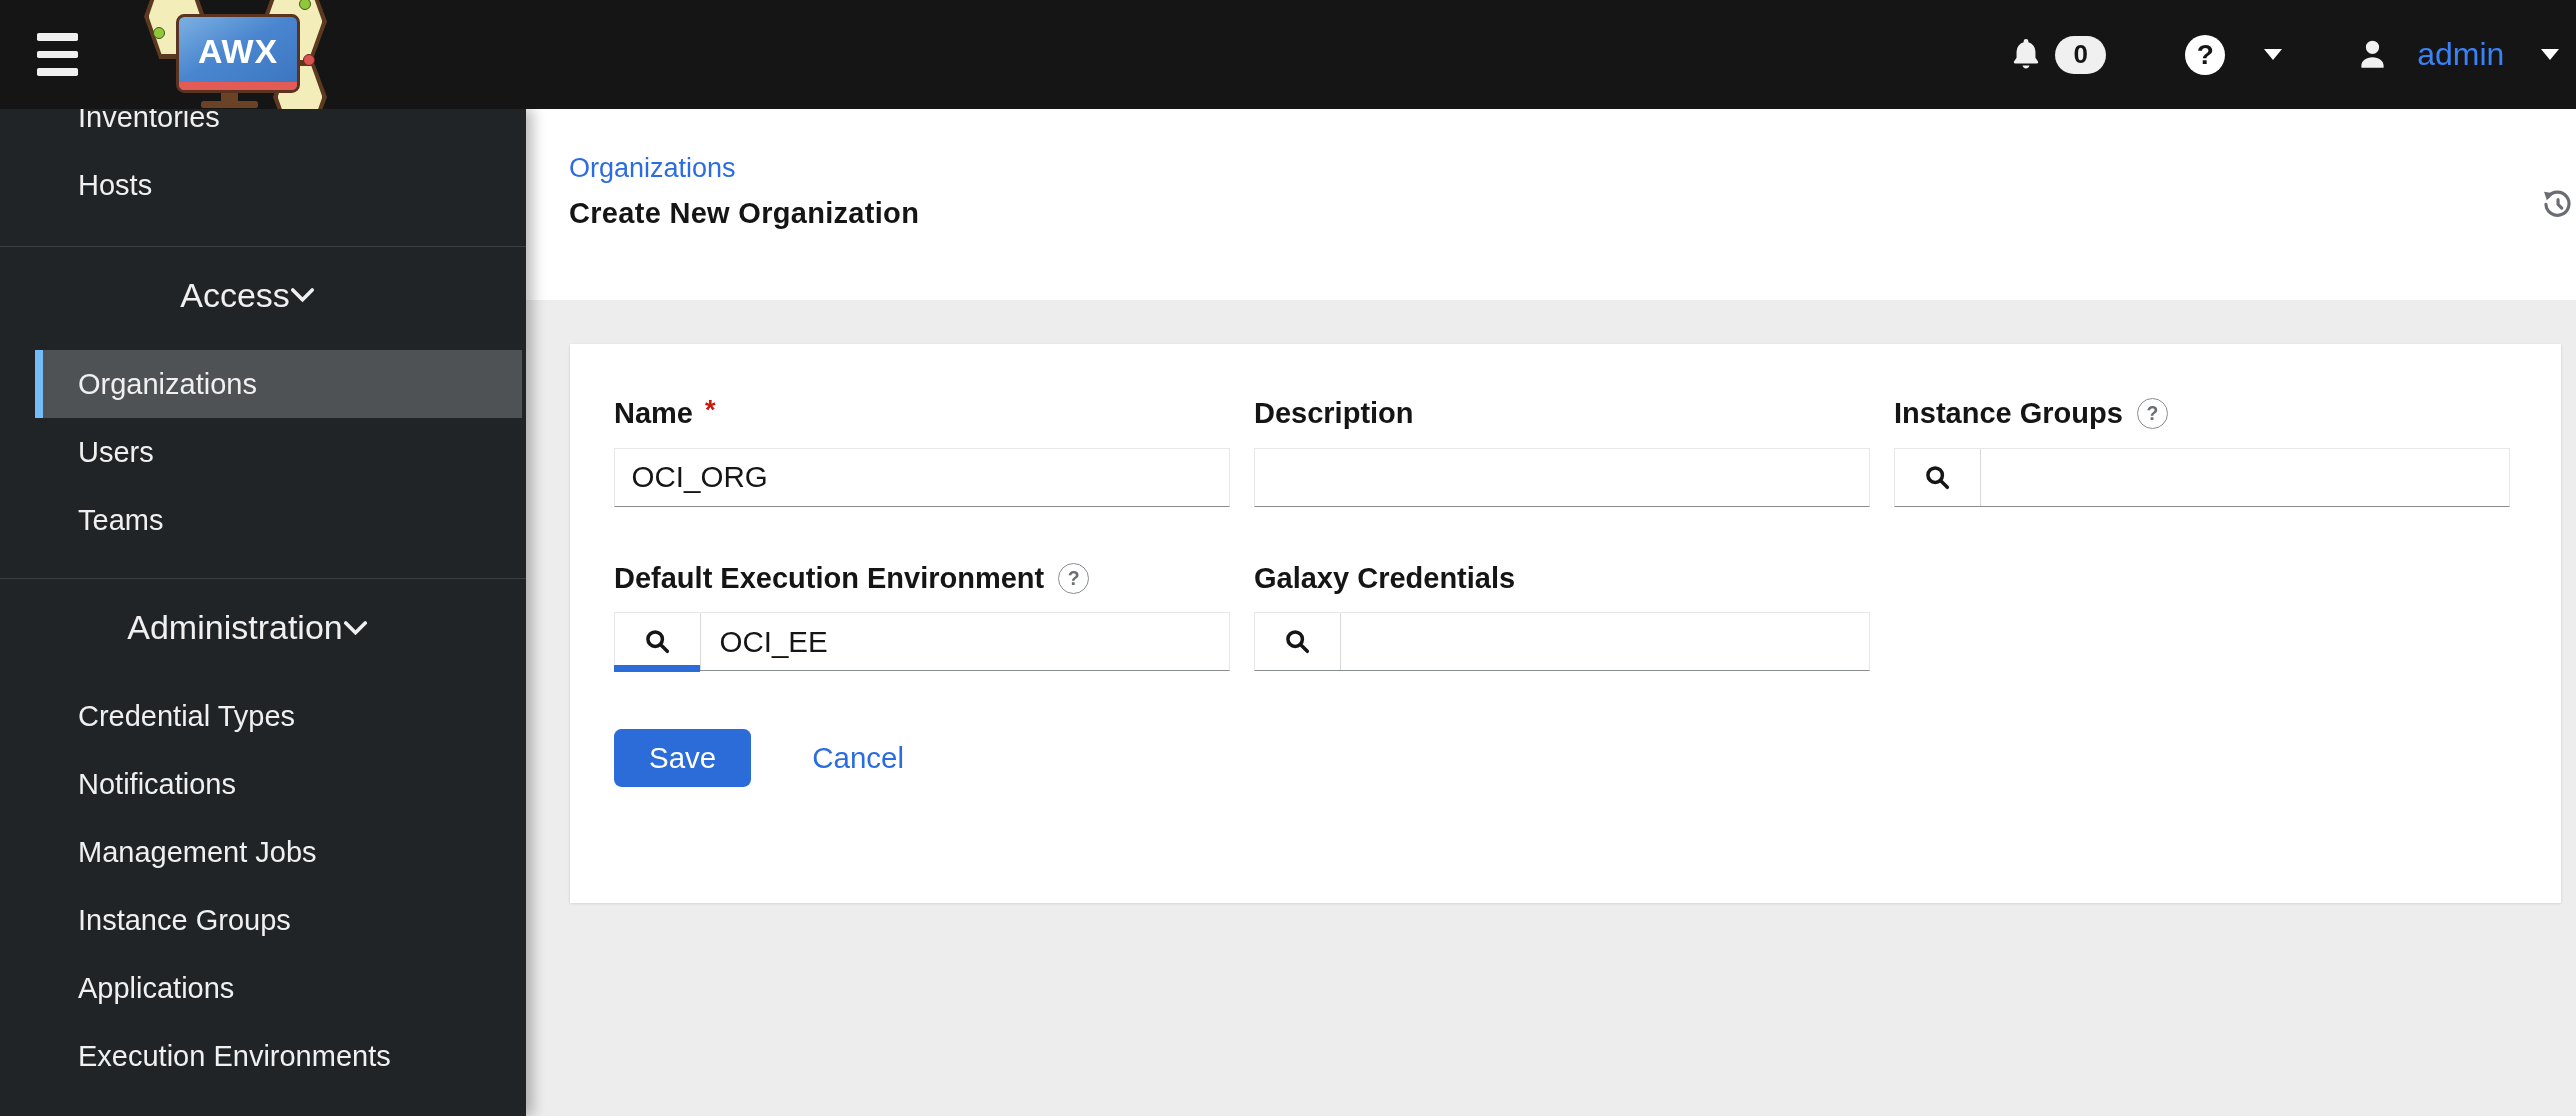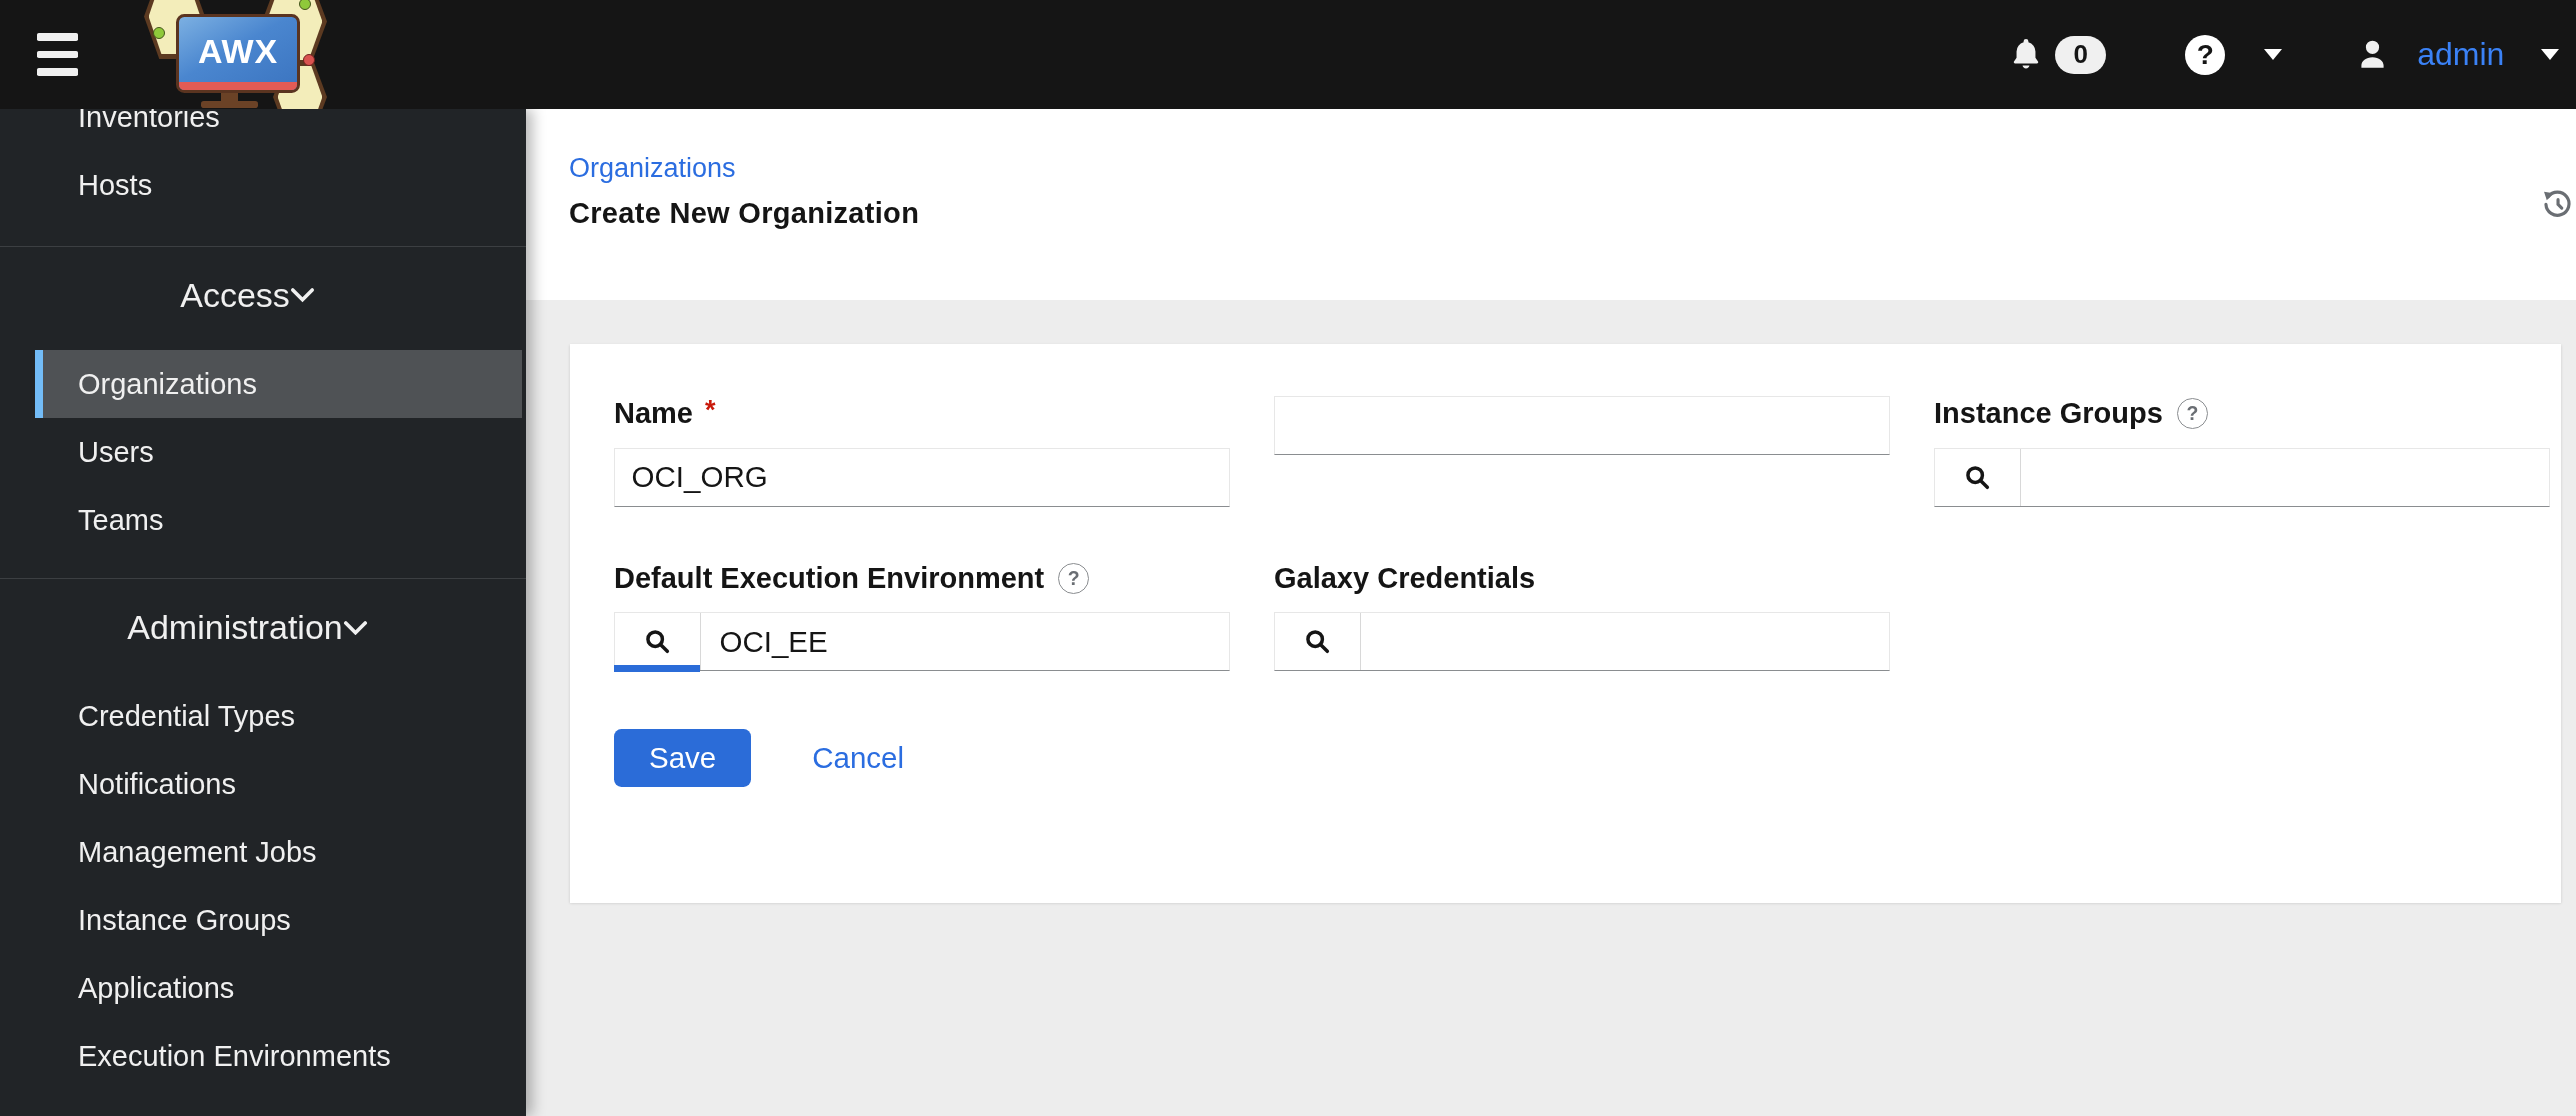--- a/index.html
+++ b/index.html
@@ -85,21 +85,21 @@
   .content{position:absolute;left:526px;top:109px;right:0;bottom:0;background:var(--content-bg,#ededed)}
   .page-header{background:#fff;height:191px;padding:44px 0 0 43px;position:relative}
   .breadcrumb a{color:var(--accent-blue,#2b6de0);font-size:27px;text-decoration:none;cursor:pointer}
   .page-title{font-size:29px;font-weight:700;color:#151515;margin-top:13px;letter-spacing:0.3px}
   .history-btn{position:absolute;right:1.8px;top:78px;background:none;border:none;cursor:pointer}
 
   .band{height:817px;background:var(--content-bg,#ededed)}
   .card{margin:44px 14.8px 0 44px;height:559px;background:#fff;
     box-shadow:0 0.9px 2.8px rgba(3,3,3,.16);padding:52px 7.4px 0 44px}
 
-  .form-grid{display:grid;grid-template-columns:repeat(3,616px);column-gap:44px}
+  .form-grid{display:grid;grid-template-columns:repeat(3,616px);column-gap:24px}
   .field{margin-bottom:54px}
   .field-label-row{display:flex;align-items:center;margin-bottom:16.6px;height:35px}
   .field-label{font-size:29px;font-weight:700;color:#151515}
   .req{color:var(--required-red,#c9190b);font-size:27px;font-weight:700;margin-left:12px;
     position:relative;top:-2.8px}
   .help-icon{width:31px;height:31px;border-radius:50%;border:1.8px solid #8a8d90;margin-left:14px;
     background:none;display:flex;align-items:center;justify-content:center;cursor:pointer;flex:none}
   .help-icon::after{content:"?";color:var(--icon-gray,#6a6e73);font-size:19.4px;font-weight:700}
 
   .text-input{width:100%;height:59px;border:0.9px solid #e7e7e7;border-bottom:1.8px solid #8a8d90;
@@ -243,20 +243,23 @@
 
         <div class="field">
           <div class="field-label-row">
             <span class="field-label">Name</span>
             <span class="req">*</span>
           </div>
           <input class="text-input" type="text" value="OCI_ORG" style="">
         </div>
 
         <div class="field">
+          <div class="field-label-row">
+            <span class="field-label">Description</span>
+          </div>
           <input class="text-input" type="text" value="" style="">
         </div>
 
         <div class="field">
           <div class="field-label-row">
             <span class="field-label">Instance Groups</span>
             <button type="button" class="help-icon"></button>
           </div>
           <div class="input-group">
             <button type="button" class="search-seg">

